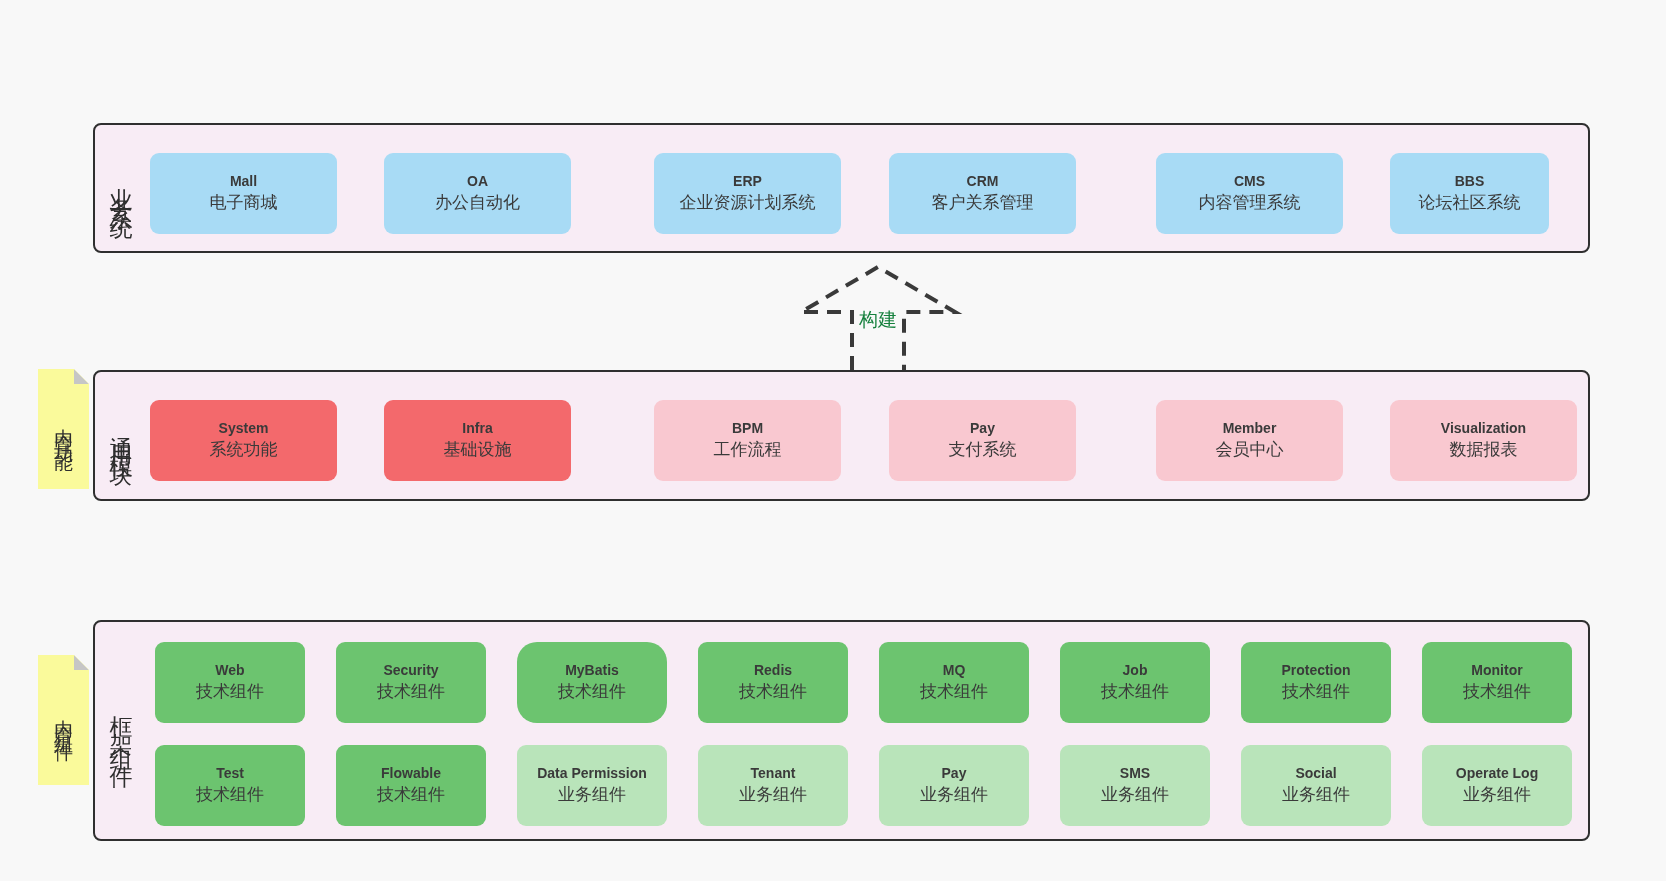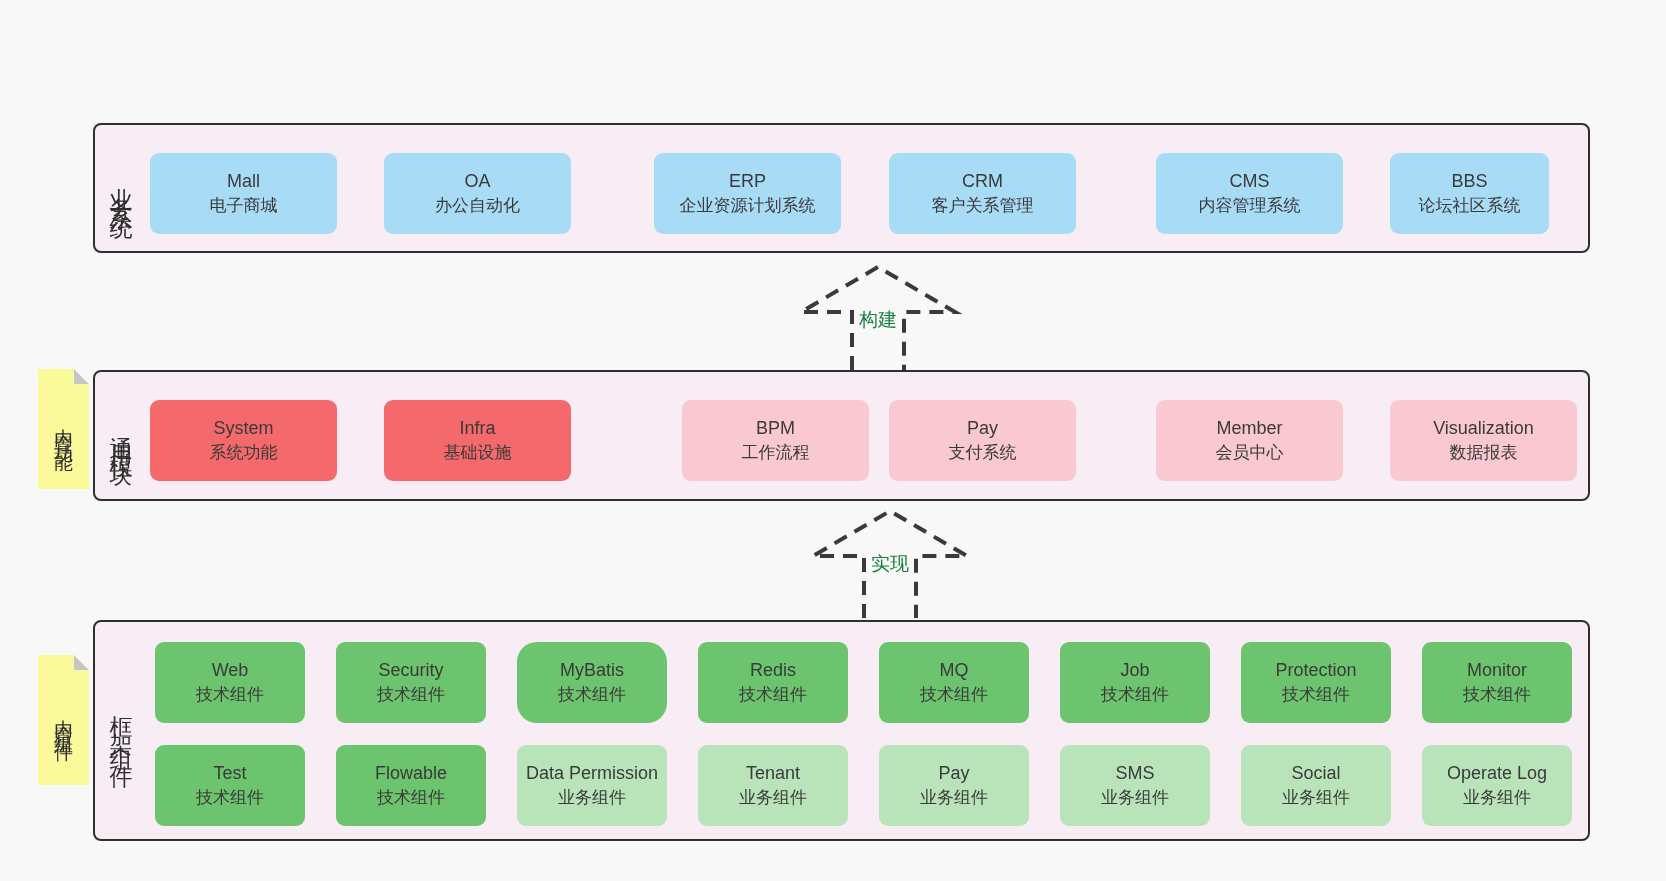--- a/index.html
+++ b/index.html
@@ -28,21 +28,21 @@
     font-size:23px;color:#2e2e2e;letter-spacing:9px;
   }
   .band-label.wide{letter-spacing:17px;}
 
   
   .box{
     position:absolute;height:81px;border-radius:9px;box-sizing:border-box;
     display:flex;flex-direction:column;align-items:center;justify-content:center;
     text-align:center;line-height:1.4;padding:2px 6px;
   }
-  .box .box-name{font-size:18px;}
+  .box .box-name{font-size:14px;font-weight:bold;}
   .box .box-desc{font-size:17px;}
   .box.blue{background:var(--box-blue);}
   .box.red{background:var(--box-red);}
   .box.pink{background:var(--box-pink);}
   .box.green{background:var(--box-green);}
   .box.light_green{background:var(--box-light-green);}
 
   
   .tab{
     position:absolute;left:38px;width:51px;background:var(--tab-yellow);
@@ -113,21 +113,21 @@
     <div class="band-label">通用模块</div>
     <div class="boxes">
         <div class="box red" style="left: 55px; top: 28px; width: 187px;">
           <span class="box-name">System</span>
           <span class="box-desc">系统功能</span>
         </div>
         <div class="box red" style="left: 289px; top: 28px; width: 187px;">
           <span class="box-name">Infra</span>
           <span class="box-desc">基础设施</span>
         </div>
-        <div class="box pink" style="left: 559px; top: 28px; width: 187px; margin-left: 28px;">
+        <div class="box pink" style="left: 559px; top: 28px; width: 187px;">
           <span class="box-name">BPM</span>
           <span class="box-desc">工作流程</span>
         </div>
         <div class="box pink" style="left: 794px; top: 28px; width: 187px;">
           <span class="box-name">Pay</span>
           <span class="box-desc">支付系统</span>
         </div>
         <div class="box pink" style="left: 1061px; top: 28px; width: 187px;">
           <span class="box-name">Member</span>
           <span class="box-desc">会员中心</span>
@@ -137,26 +137,20 @@
           <span class="box-desc">数据报表</span>
         </div>
       </div>
   </section>
 
   <div class="tab" style="top:369px;height:120px;">
     <span class="fold"></span>
     <span class="tab-text">内置功能</span>
   </div>
 
-  <div class="arrow" style="left:805px;top:506px;height:112px;">
-    <svg viewBox="0 0 170 112">
-      <path d="M59 112 L59 50 L8 50 L85 5 L162 50 L111 50 L111 112" fill="none" stroke="#3a3a3a" stroke-width="4" stroke-dasharray="14 9"></path>
-    </svg>
-    <span class="arrow-label">实现</span>
-  </div>
 
   <section class="band" style="top:620px;height:221px;">
     <div class="band-label wide">框架组件</div>
     <div class="boxes">
         <div class="box green" style="left: 60px; top: 20px; width: 150px;">
           <span class="box-name">Web</span>
           <span class="box-desc">技术组件</span>
         </div>
         <div class="box green" style="left: 241px; top: 20px; width: 150px;">
           <span class="box-name">Security</span>

